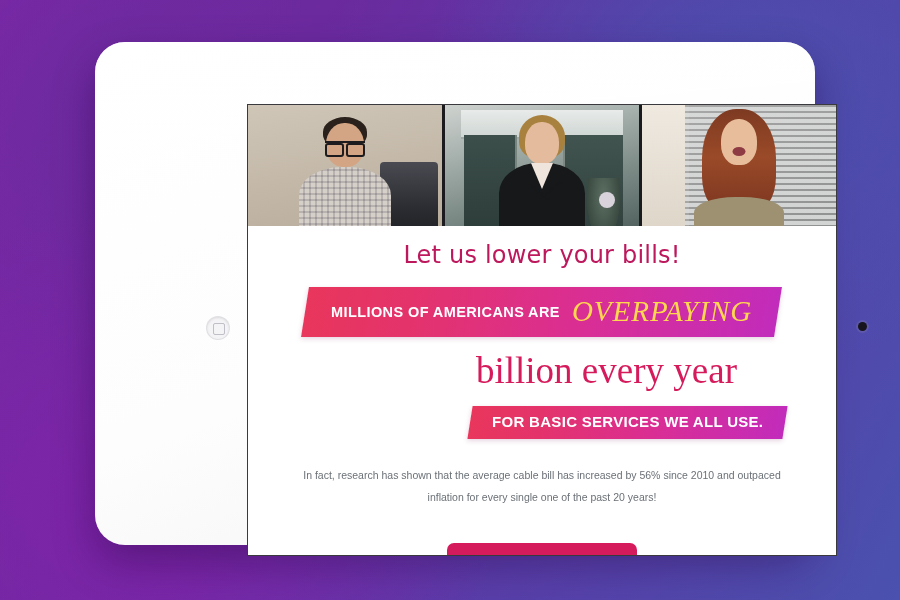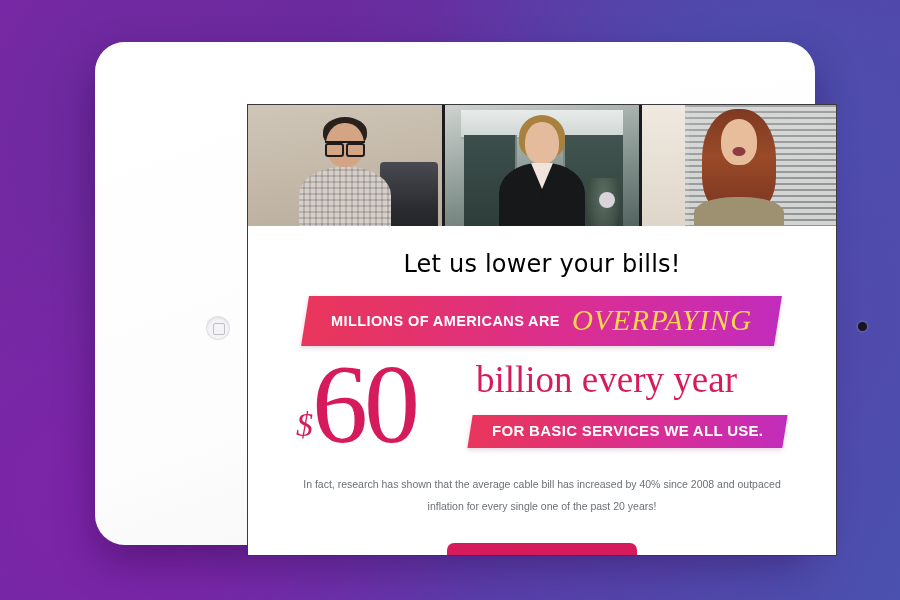--- a/index.html
+++ b/index.html
@@ -255,25 +255,25 @@
   
   .content {
     position: absolute;
     left: 0; top: 121px; right: 0; bottom: 0;
     background: #fff;
     text-align: center;
   }
 
   .headline {
     margin: 0;
-    padding-top: 24px;
+    padding-top: 15px;
     font-family: "DejaVu Sans", sans-serif;
     font-size: 24px;
     font-weight: 400;
-    color: #000000;
+    color: #be185d;
     letter-spacing: 0.2px;
   }
 
   
   .banner {
     display: inline-block;
     position: relative;
     transform: skewX(-9deg);
     background: linear-gradient(90deg, #E8365C 0%, #E4336B 22%, #DA2E93 58%, #C22CBB 100%);
     box-shadow: 0 2px 5px rgba(120,20,90,0.18);
@@ -455,38 +455,35 @@
         <h1 class="headline">Let us lower your bills!</h1>
 
         <div class="banner banner-1">
           <span class="banner-text">
             <span class="lead">MILLIONS OF AMERICANS ARE</span><span class="emph">OVERPAYING</span>
           </span>
         </div>
 
         <div class="figure-row">
 
-          <div class="big-number">
-            <span class="dollar">$</span><span class="amount">60</span>
-          </div>
 
           <div class="tagline">billion every year</div>
 
           <div class="banner2-wrap">
             <div class="banner banner-2">
               <span class="banner-text">
                 <span class="txt">FOR BASIC SERVICES WE ALL USE.</span>
               </span>
             </div>
           </div>
 
         </div>
 
 
-        <p class="paragraph">In fact, research has shown that the average cable bill has increased by 40% since 2008 and outpaced inflation for every single one of the past 20 years!</p>
+        <p class="paragraph">In fact, research has shown that the average cable bill has increased by 56% since 2010 and outpaced inflation for every single one of the past 20 years!</p>
 
         <button class="cta-button"></button>
 
       </div>
 
     </div>
   </div>
 
 </div>
 

